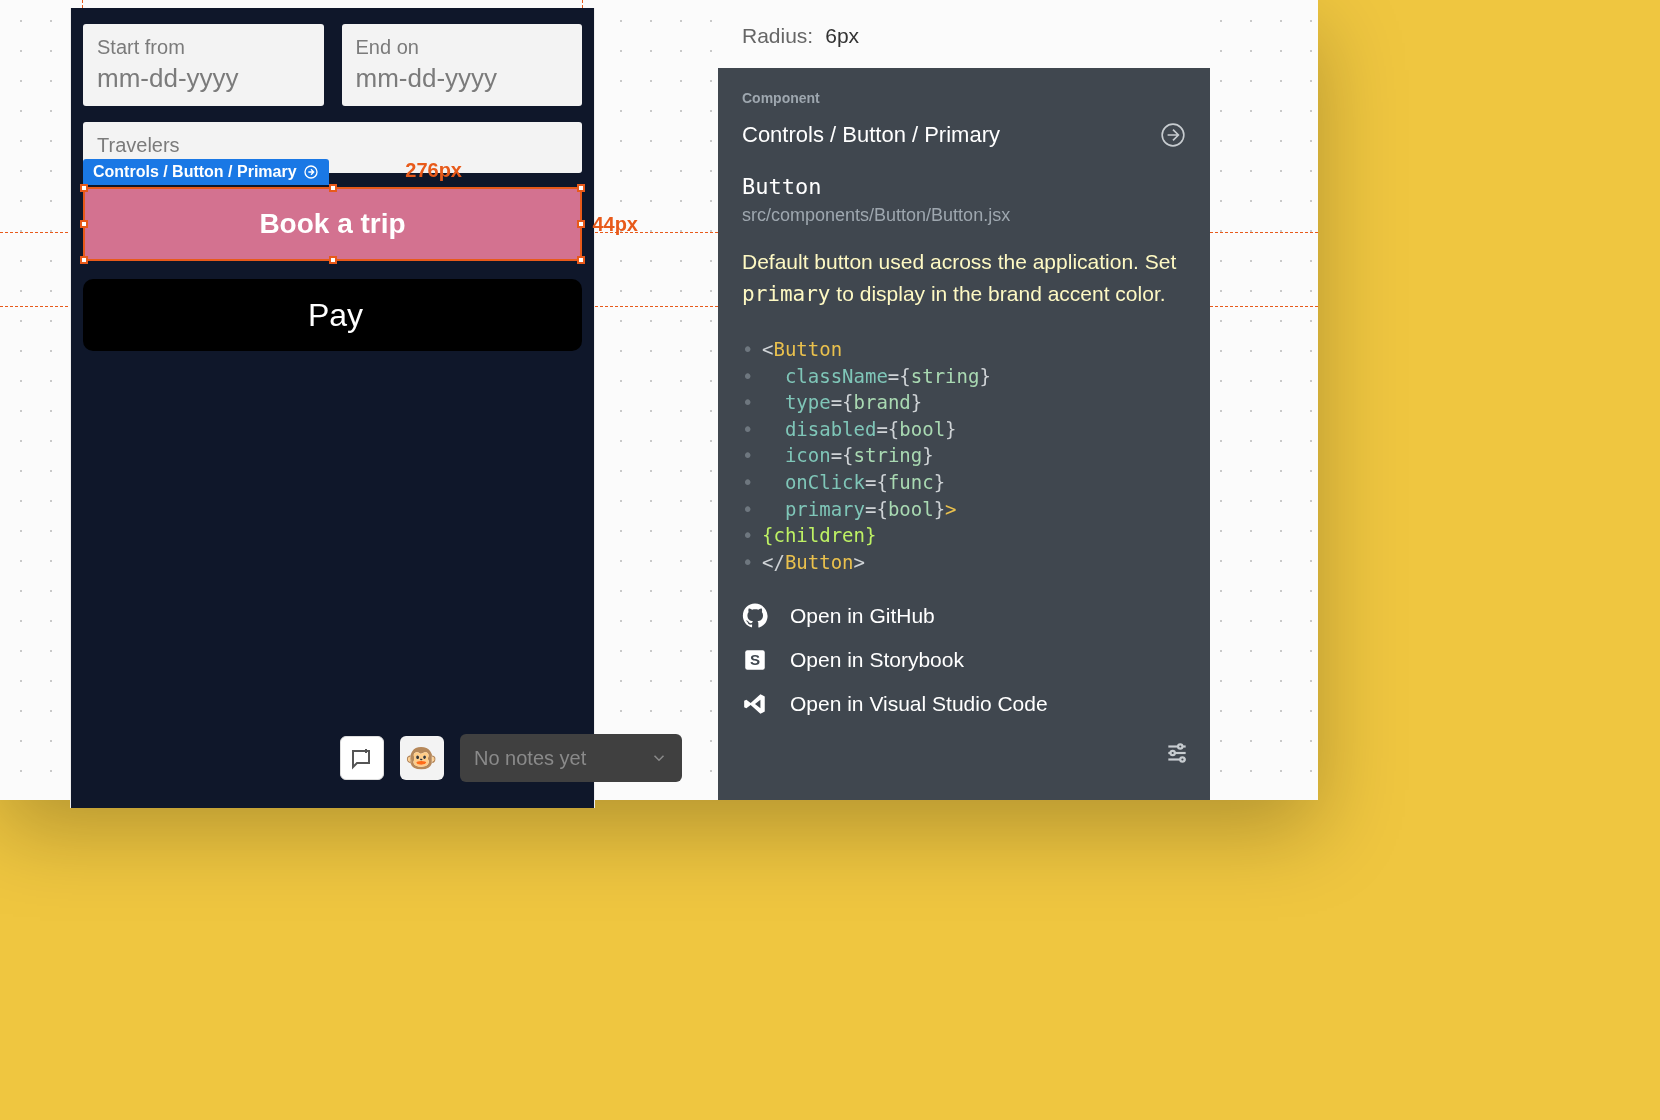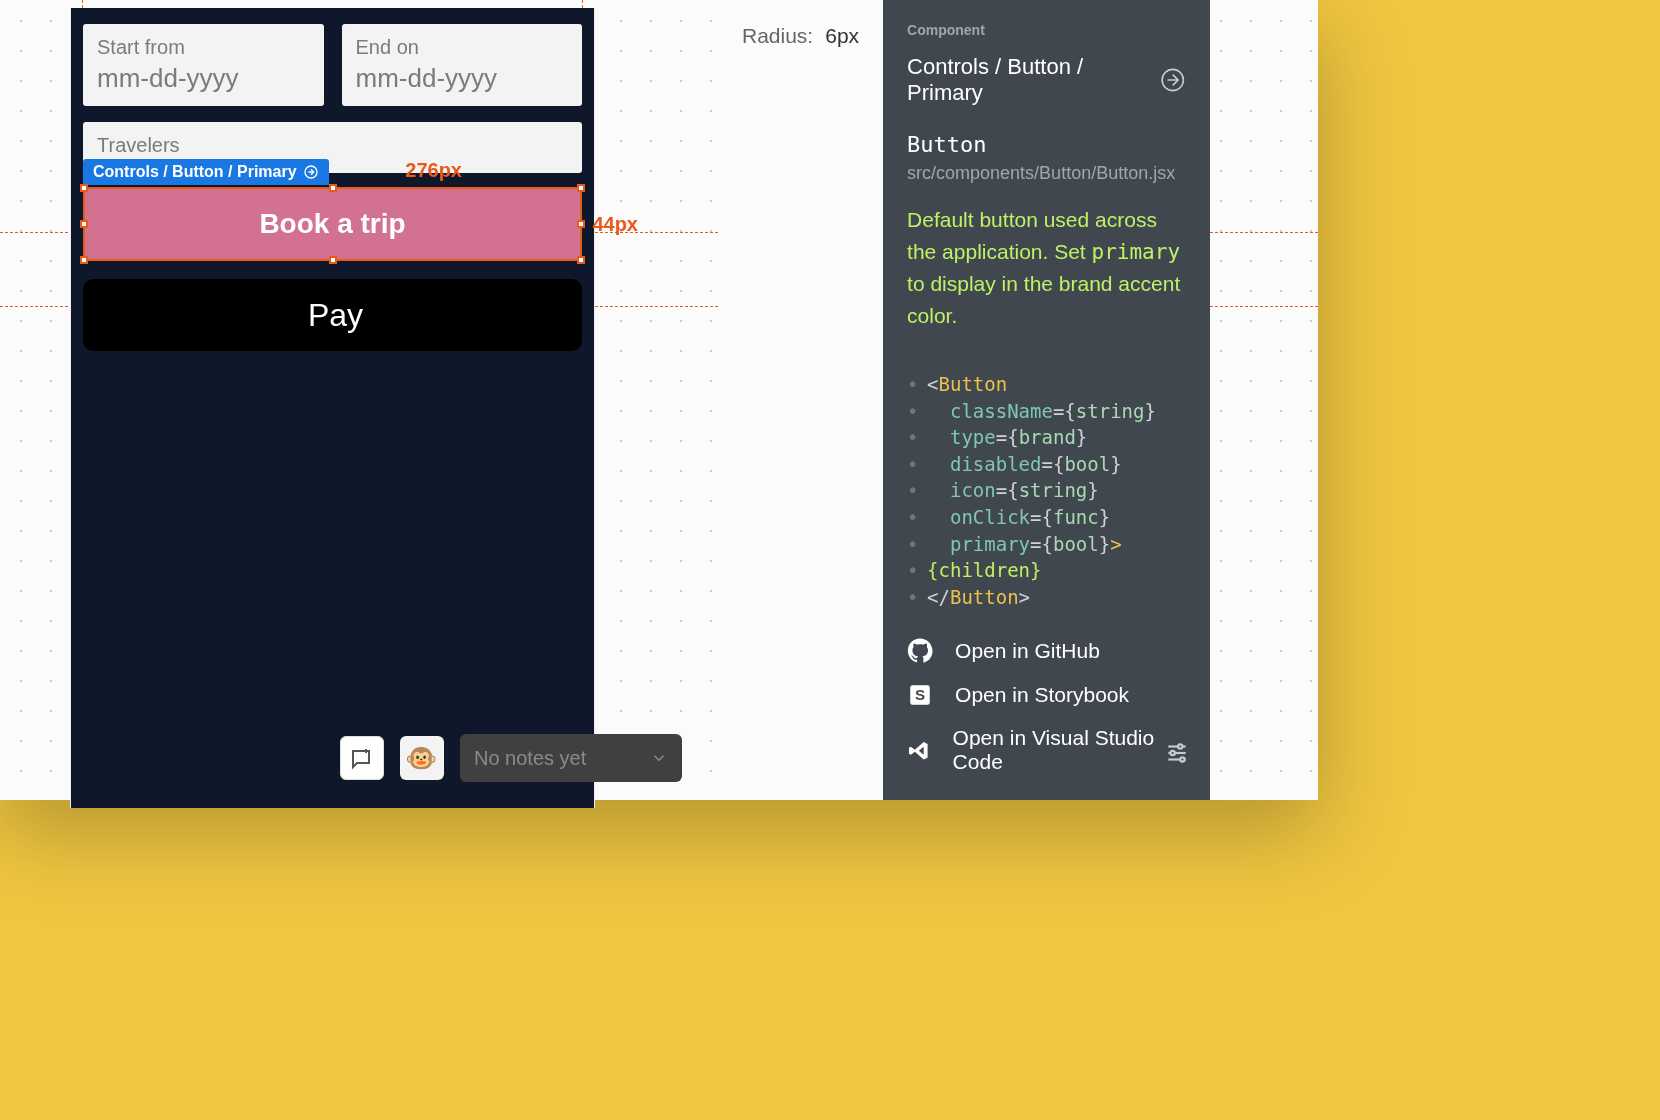--- a/index.html
+++ b/index.html
@@ -103,32 +103,32 @@
 }
 .notes-drop {
   width: 222px; height: 48px; background: #404040; border-radius: 6px;
   display: flex; align-items: center; justify-content: space-between;
   padding: 0 14px; color: #8a8a8a; font-size: 20px;
 }
 .panel {
   position: absolute; right: 108px; top: 0;
   width: 492px; height: 800px;
   background: #fbfbfb;
-  display: flex; flex-direction: row;
+  display: flex; flex-direction: column;
 }
 .panel-top { padding: 24px 24px 20px 24px; display: flex; gap: 12px; font-size: 21px; color: #333; }
 .panel-top .rlabel { color: #666; }
 .panel-body { flex: 1; background: #40474f; color: #d6d9dc; padding: 22px 24px 20px 24px; overflow: hidden; position: relative; }
 .section-label { color: #9ea7af; font-size: 14px; font-weight: 600; margin-bottom: 16px; }
 .comp-row { display: flex; align-items: center; justify-content: space-between; margin-bottom: 26px; }
 .comp-path { color: #fff; font-size: 22px; }
 .comp-row svg { width: 26px; height: 26px; stroke: #c7ccd0; }
 .code-name { font-family: "SFMono-Regular", Menlo, Consolas, monospace; font-size: 22px; color: #fff; margin-bottom: 6px; }
 .file-path { color: #9ea7af; font-size: 18px; margin-bottom: 20px; }
-.desc { font-size: 21px; color: #bef264; line-height: 1.5; margin-bottom: 40px; }
+.desc { font-size: 21px; color: #fef9c3; line-height: 1.5; margin-bottom: 26px; }
 .desc .mono { font-family: "SFMono-Regular", Menlo, monospace; background: transparent; }
 .code-block { font-family: "SFMono-Regular", Menlo, Consolas, monospace; font-size: 19px; line-height: 1.4; }
 .code-block .ln { display: flex; align-items: flex-start; }
 .code-block .bul { color: #6e777f; width: 20px; }
 .code-block .ln .txt { white-space: pre; }
 .tk-tag { color: #eac14d; }
 .tk-attr { color: #7fc6b8; }
 .tk-punc { color: #cfd3d6; }
 .tk-type { color: #a9d9b2; }
 .tk-close { color: #eac14d; }

